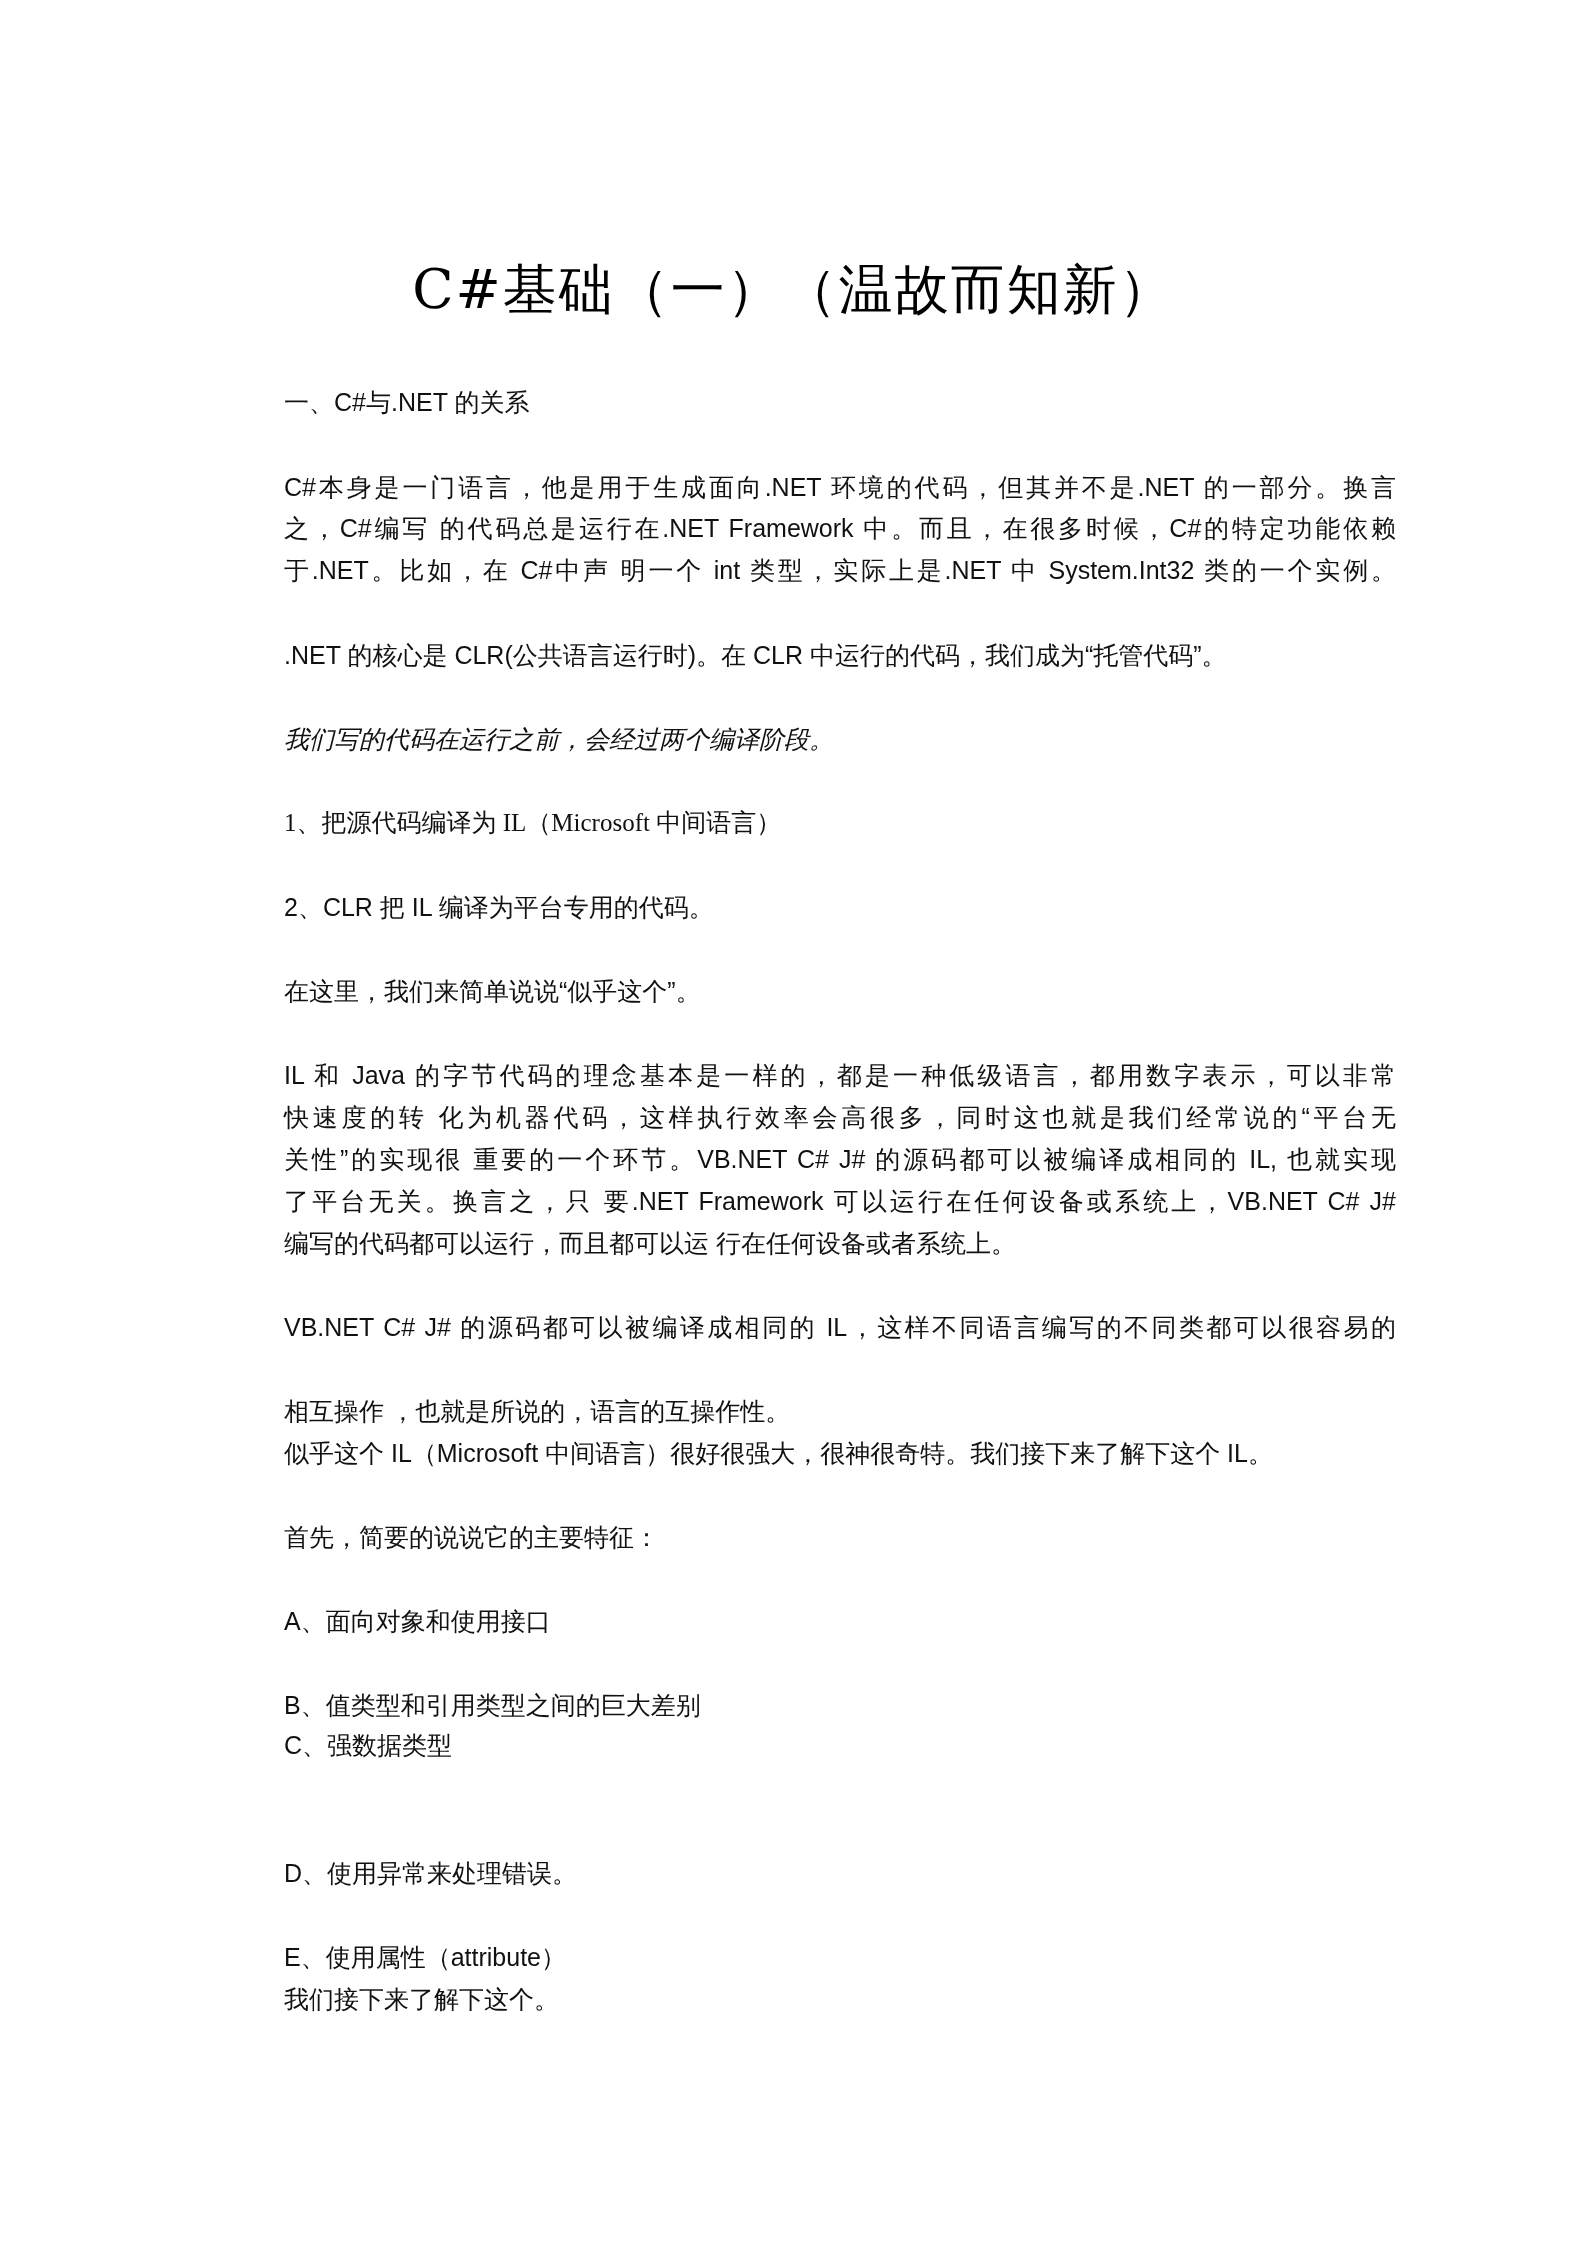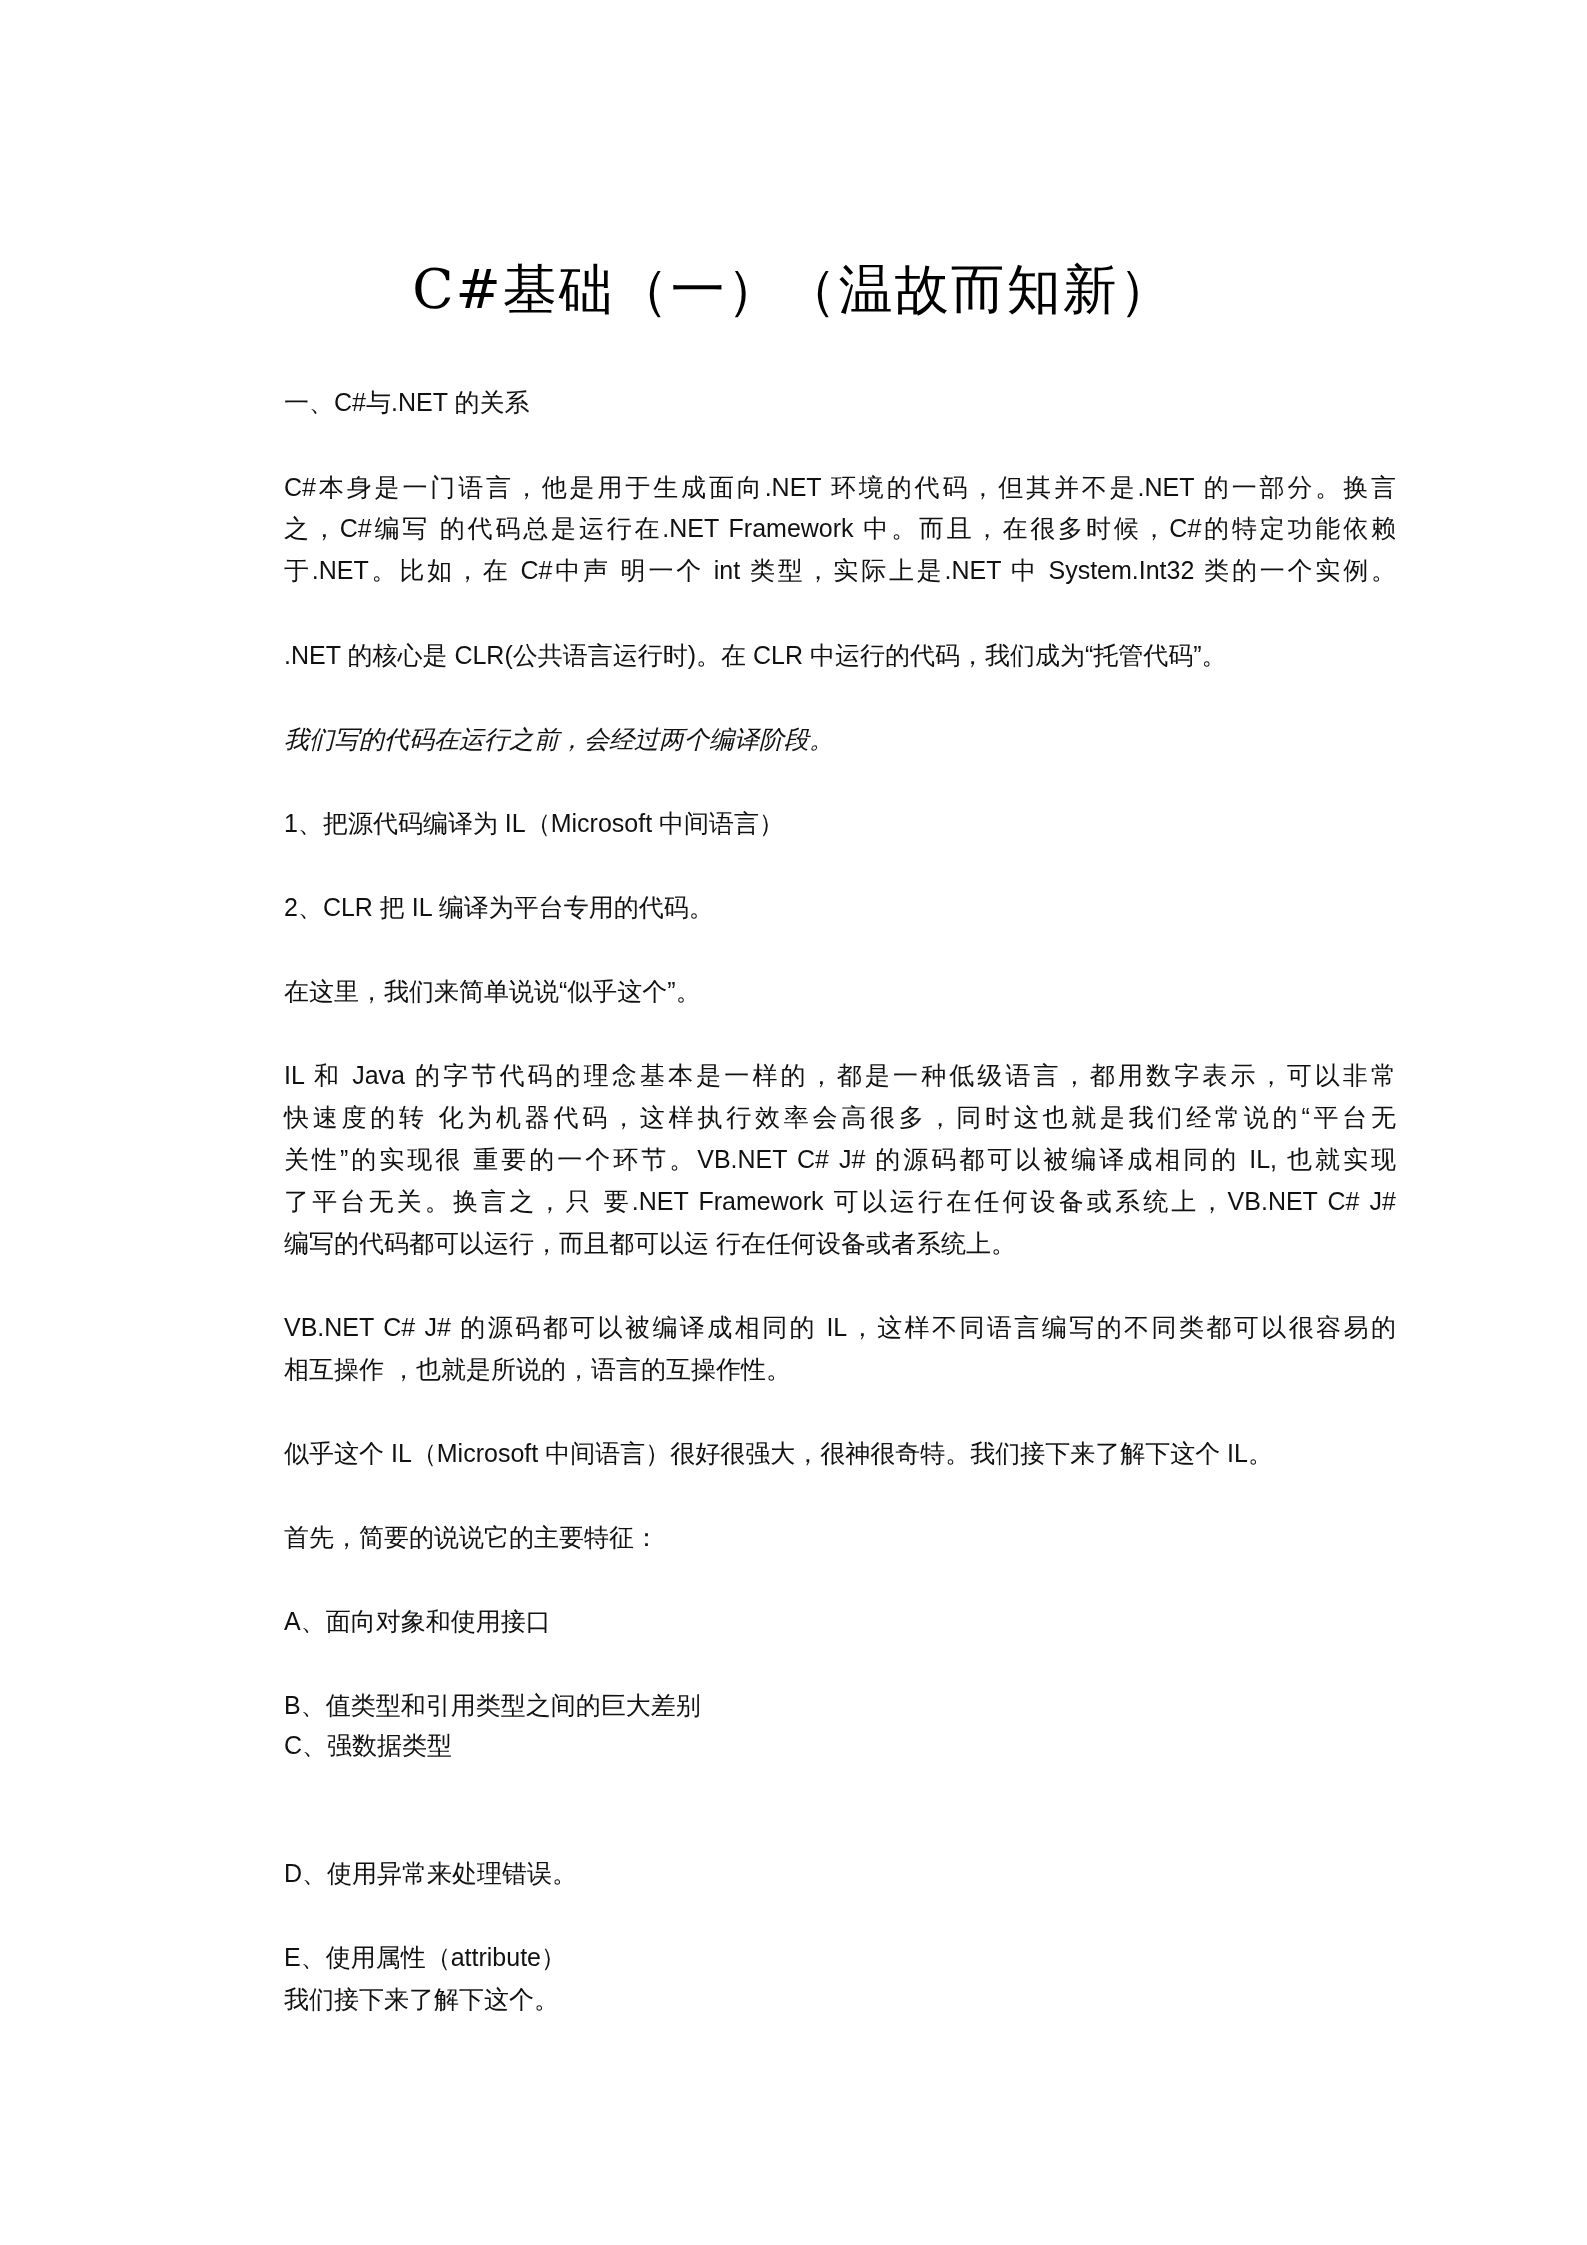--- a/index.html
+++ b/index.html
@@ -60,34 +60,34 @@
   <div class="line" style="top:385px;">一、C#与.NET 的关系</div>
 
   <div class="line justify" style="top:470px;">C#本身是一门语言，他是用于生成面向.NET 环境的代码，但其并不是.NET 的一部分。换言</div>
   <div class="line justify" style="top:511px;">之，C#编写  的代码总是运行在.NET Framework 中。而且，在很多时候，C#的特定功能依赖</div>
   <div class="line justify" style="top:553px;">于.NET。比如，在 C#中声  明一个 int 类型，实际上是.NET 中 System.Int32 类的一个实例。</div>
 
   <div class="line" style="top:638px;">.NET 的核心是 CLR(公共语言运行时)。在 CLR 中运行的代码，我们成为“托管代码”。</div>
 
   <div class="line" style="top:722px;font-style:italic;">我们写的代码在运行之前，会经过两个编译阶段。</div>
 
-  <div class="line" style="top:806px;">1、把源代码编译为 IL（Microsoft 中间语言）</div>
+  <div class="line" style="top:806px;font-family:Liberation Serif, serif;">1、把源代码编译为 IL（Microsoft 中间语言）</div>
 
   <div class="line" style="top:890px;">2、CLR 把 IL 编译为平台专用的代码。</div>
 
   <div class="line" style="top:974px;">在这里，我们来简单说说“似乎这个”。</div>
 
   <div class="line justify" style="top:1058px;">IL 和 Java 的字节代码的理念基本是一样的，都是一种低级语言，都用数字表示，可以非常</div>
   <div class="line justify" style="top:1100px;">快速度的转  化为机器代码，这样执行效率会高很多，同时这也就是我们经常说的“平台无</div>
   <div class="line justify" style="top:1142px;">关性”的实现很  重要的一个环节。VB.NET C# J#  的源码都可以被编译成相同的 IL, 也就实现</div>
   <div class="line justify" style="top:1184px;">了平台无关。换言之，只  要.NET Framework  可以运行在任何设备或系统上，VB.NET  C#  J#</div>
   <div class="line" style="top:1226px;">编写的代码都可以运行，而且都可以运  行在任何设备或者系统上。</div>
 
   <div class="line justify" style="top:1310px;">VB.NET C# J#  的源码都可以被编译成相同的 IL，这样不同语言编写的不同类都可以很容易的</div>
-  <div class="line" style="top:1352px;">相互操作  ，也就是所说的，语言的互操作性。</div>
+  <div class="line" style="top:1395px;font-family:Liberation Serif, serif;">相互操作  ，也就是所说的，语言的互操作性。</div>
 
   <div class="line" style="top:1436px;">似乎这个 IL（Microsoft  中间语言）很好很强大，很神很奇特。我们接下来了解下这个 IL。</div>
 
   <div class="line" style="top:1520px;">首先，简要的说说它的主要特征：</div>
 
   <div class="line" style="top:1604px;">A、面向对象和使用接口</div>
   <div class="line" style="top:1688px;">B、值类型和引用类型之间的巨大差别</div>
   <div class="line" style="top:1728px;">C、强数据类型</div>
   <div class="line" style="top:1856px;">D、使用异常来处理错误。</div>
   <div class="line" style="top:1940px;">E、使用属性（attribute）</div>

